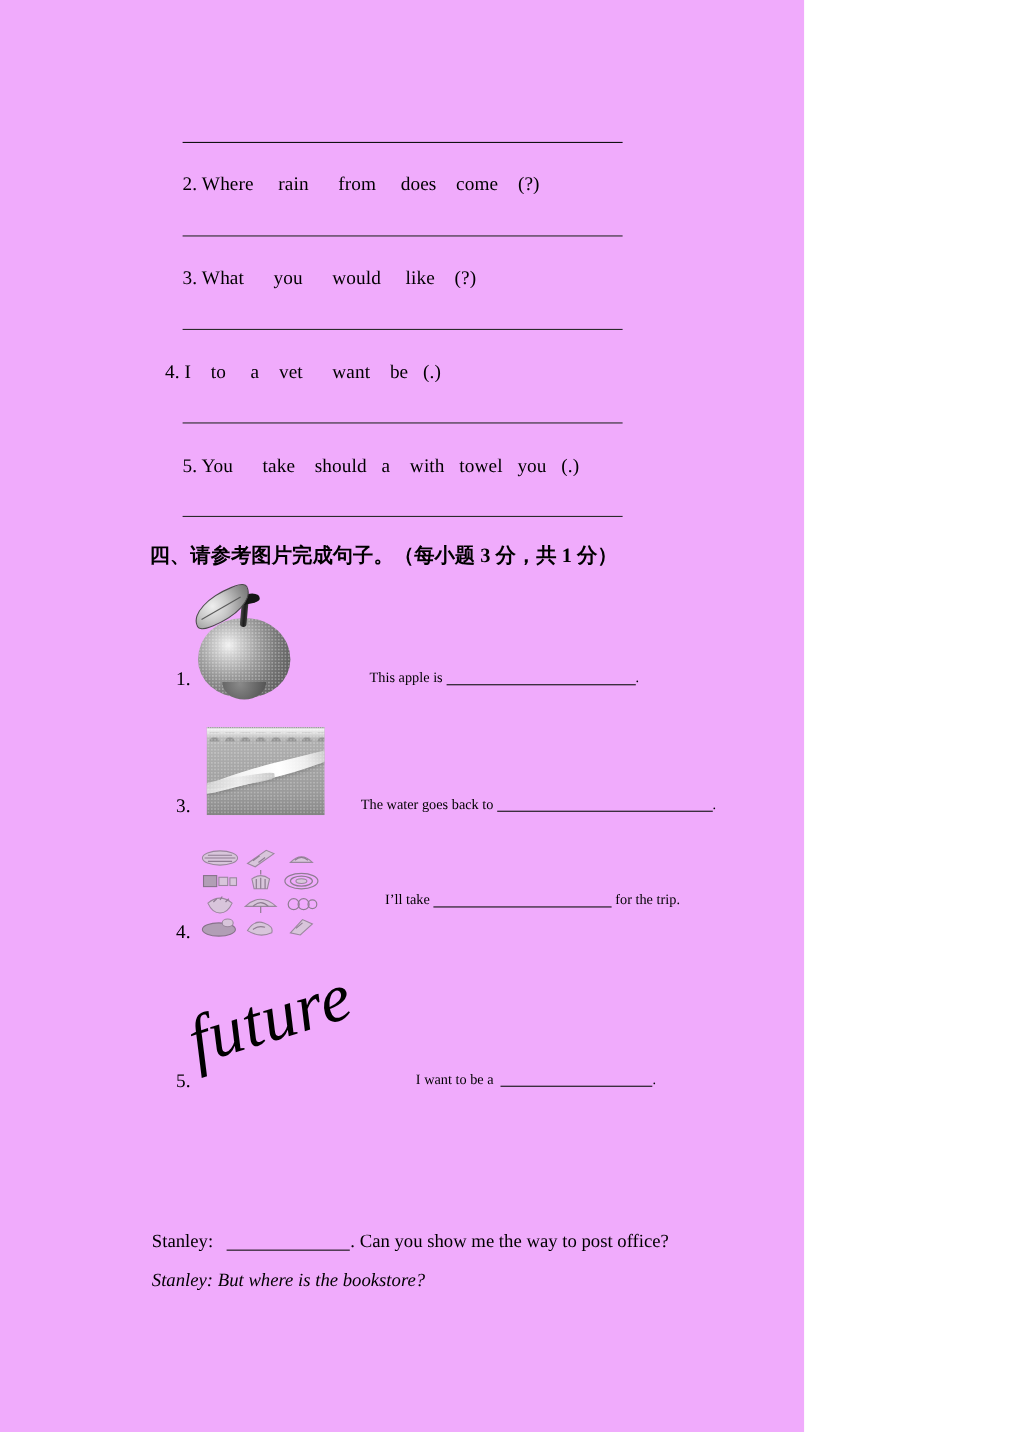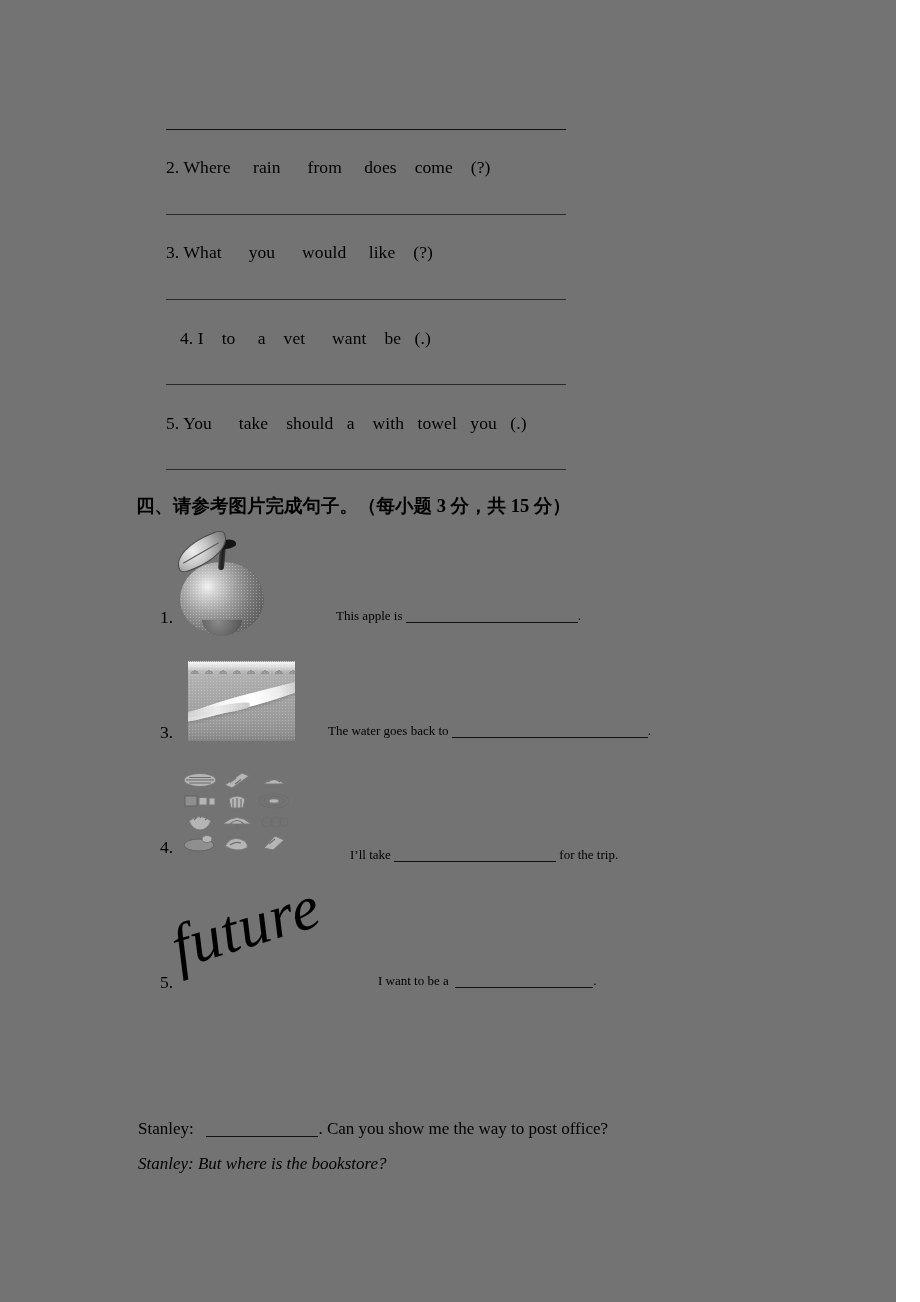--- a/index.html
+++ b/index.html
@@ -7,23 +7,23 @@
     margin: 0;
     padding: 0;
     background: #ffffff;
   }
   body {
     font-family: "Liberation Serif", "DejaVu Serif", serif;
     color: #000000;
   }
   #page {
     position: relative;
-    width: 896px;
+    width: 731px;
     height: 1302px;
-    background: #737373;
+    background: #f0abfc;
     overflow: hidden;
   }
 
   
   .rule {
     position: absolute;
     height: 0;
     border-top: 1.6px solid #111;
   }
   .rule.soft { border-top: 1.4px solid #2a2a2a; }
@@ -221,27 +221,27 @@
 <div id="page">
 
   <div class="rule" style="left:166px; top:129px; width:400px;"></div>
 
   <div class="scram" style="left:166px; top:159px;"><span>2.</span> <span>Where     rain      from     does    come    (?)</span></div>
   <div class="rule soft" style="left:166px; top:214px; width:400px;"></div>
 
   <div class="scram" style="left:166px; top:244px;"><span>3.</span> <span>What      you      would     like    (?)</span></div>
   <div class="rule soft" style="left:166px; top:299px; width:400px;"></div>
 
-  <div class="scram" style="left:180px; top:330px;"><span>4.</span> <span>I    to     a    vet      want    be   (.)</span></div>
+  <div class="scram" style="left:150px; top:330px;"><span>4.</span> <span>I    to     a    vet      want    be   (.)</span></div>
   <div class="rule soft" style="left:166px; top:384px; width:400px;"></div>
 
   <div class="scram" style="left:166px; top:415px;"><span>5.</span> <span>You      take    should   a    with   towel   you   (.)</span></div>
   <div class="rule soft" style="left:166px; top:469px; width:400px;"></div>
 
-  <div class="sec-head" style="left:136px; top:497px;"><span>四、请参考图片完成句子。</span><span class="score">（每小题 3 分，共 15 分）</span></div>
+  <div class="sec-head" style="left:136px; top:497px;"><span>四、请参考图片完成句子。</span><span class="score">（每小题 3 分，共 1 分）</span></div>
 
   <div class="apple-wrap" style="left:172px; top:536px; width:100px; height:102px;">
     <div class="apple-body"></div>
     <div class="apple-lobe"></div>
     <div class="apple-stem"></div>
     <div class="apple-stem-top"></div>
     <div class="apple-leaf"></div>
   </div>
   <div class="q-num" style="left:160px; top:609px;">1.</div>
   <div class="q-text" style="left:336px; top:609px;"><span>This apple is </span><span class="blank-inline" style="width:172px;"></span><span>.</span></div>
@@ -333,21 +333,21 @@
       </svg>
     </div>
     <div class="cell">
       <svg class="blob" width="26" height="18" viewBox="0 0 26 18">
         <path d="M3 14 L14 2 L23 6 L12 16 Z" class="sketch-fill"></path>
         <path d="M8 10 l6 -5" class="sketch-line"></path>
       </svg>
     </div>
   </div>
   <div class="q-num" style="left:160px; top:839px;">4.</div>
-  <div class="q-text" style="left:350px; top:848px;"><span>I’ll take </span><span class="blank-inline" style="width:162px;"></span><span> for the trip.</span></div>
+  <div class="q-text" style="left:350px; top:811px;"><span>I’ll take </span><span class="blank-inline" style="width:162px;"></span><span> for the trip.</span></div>
 
   <div class="future-word" style="left:182px; top:916px;">future</div>
   <div class="q-num" style="left:160px; top:974px;">5.</div>
   <div class="q-text" style="left:378px; top:974px;"><span>I want to be a </span> <span class="blank-inline" style="width:138px;"></span><span>.</span></div>
 
 
   <div class="dlg" style="left:138px; top:1120px;"><span>Stanley:</span>   <span class="blank-inline" style="width:112px;"></span><span>. Can you show me the way to post office?</span></div>
 
 
   <div class="dlg" style="left:138px; top:1155px;font-style:italic;"><span>Stanley:</span><span> But where is the bookstore?</span></div>

